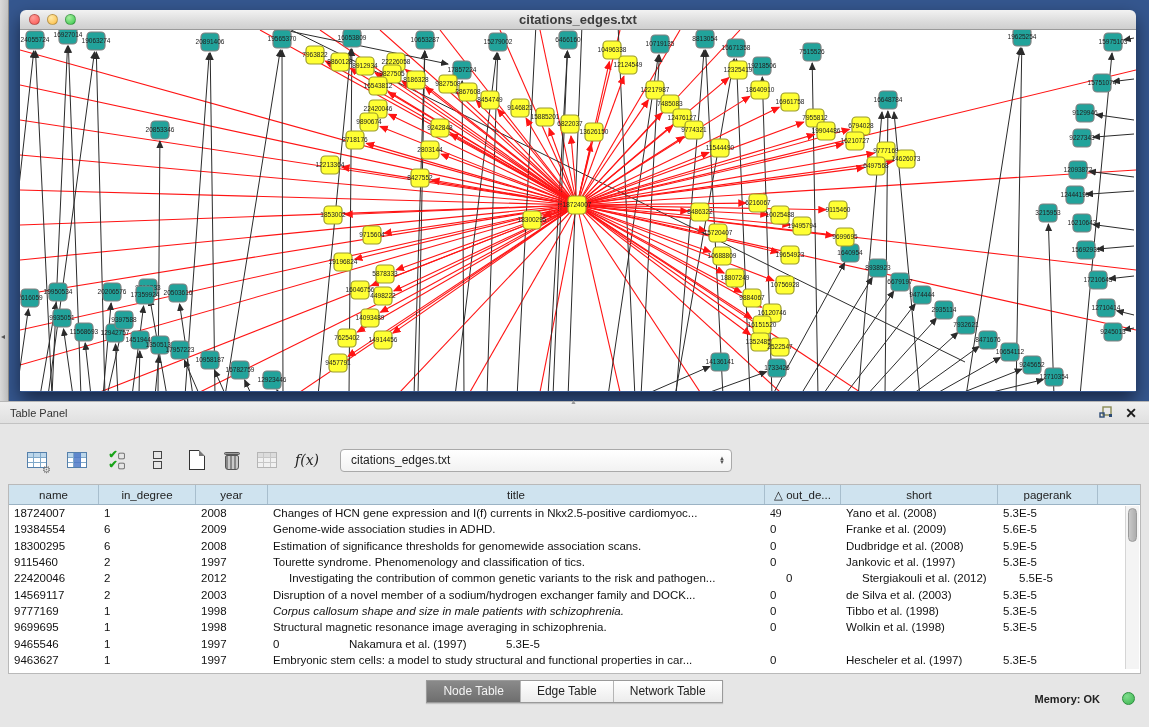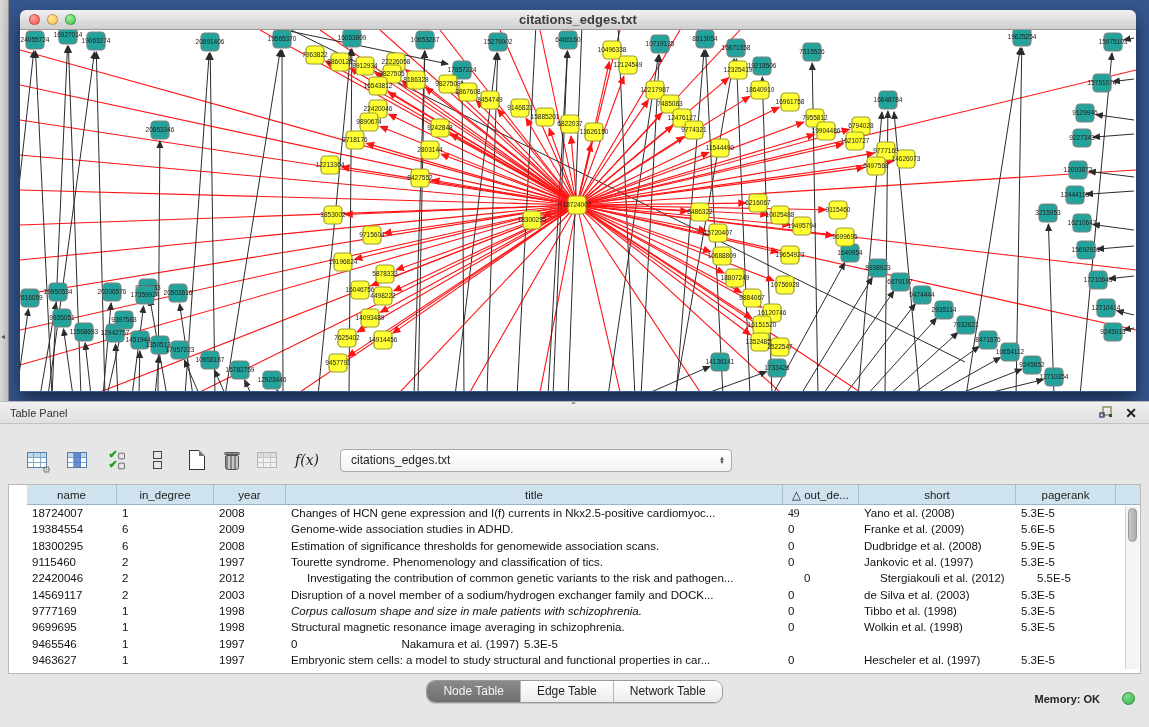--- a/index.html
+++ b/index.html
@@ -45,31 +45,31 @@
   .page-ic { width:16px; height:20px; background:#fff; border:1.5px solid #333; position:relative; }
   .page-ic:after { content:""; position:absolute; right:-1px; top:-1px; border-style:solid; border-width:0 6px 6px 0; border-color:transparent #e6e6e6 #777 transparent; }
   .trash-ic { position:relative; width:16px; height:19px; }
   .trash-body { position:absolute; left:1px; top:4px; width:14px; height:15px; border-radius:2px 2px 3px 3px; background:repeating-linear-gradient(90deg,#888 0 2px,#c9c9c9 2px 4px); border:1px solid #555; }
   .trash-lid { position:absolute; left:0; top:1px; width:16px; height:3px; background:#9a9a9a; border:1px solid #555; border-radius:2px; }
   .fx-ic { font-family:"DejaVu Serif", serif; font-style:italic; font-size:14px; color:#222; }
   .disabled { opacity:0.45; filter:grayscale(1); }
   .table-select { margin-left:6px; width:392px; height:23px; background:linear-gradient(#ffffff,#f2f2f2); border:1px solid #a9a9a9; border-radius:4px; display:flex; align-items:center; font-size:12px; color:#222; padding:0 6px 0 10px; }
   .table-select .stepper { margin-left:auto; display:flex; flex-direction:column; line-height:4px; font-size:6px; color:#555; }
 
-  .data-table-wrap { position:relative; margin:8px 8px 0 8px; width:1133px; height:190px; background:#fff; border:1px solid #b9b9b9;padding-left:18px; }
+  .data-table-wrap { position:relative; margin:8px 8px 0 8px; width:1133px; height:190px; background:#fff; border:1px solid #b9b9b9; }
   .thead { display:flex; height:20px; background:#cfe3ef; border-bottom:1px solid #9bb3c4; }
   .th { font-size:11.5px; color:#222; display:flex; align-items:center; justify-content:center; border-right:1px solid #a8becd; overflow:hidden; white-space:nowrap; }
   .tbody { position:relative; height:164px; overflow:hidden; }
   .tr { display:flex; height:16.3px; align-items:center; }
   .td { font-size:11.5px; color:#111; padding-left:5px; white-space:nowrap; overflow:hidden; }
   .vscroll { position:absolute; right:1px; top:21px; width:14px; height:163px; background:#f4f4f4; border-left:1px solid #d5d5d5; border-radius:0; }
   .vscroll .thumb { position:absolute; left:2px; top:2px; width:9px; height:34px; background:linear-gradient(90deg,#c9c9c9,#adadad); border-radius:5px; border:1px solid #9a9a9a; }
 
   .tab-strip { display:flex; justify-content:center; margin-top:6px; }
-  .seg { display:flex; border:1px solid #9a9a9a; border-radius:9px; overflow:hidden; background:#fff; box-shadow:0 1px 1px rgba(0,0,0,0.15); }
+  .seg { display:flex; border:1px solid #9a9a9a; border-radius:0; overflow:hidden; background:#fff; box-shadow:0 1px 1px rgba(0,0,0,0.15); }
   .seg-btn { font-size:12px; padding:3px 16px 4px 16px; color:#222; background:linear-gradient(#ffffff,#ececec); border-right:1px solid #b5b5b5; }
   .seg-btn:last-child { border-right:none; }
   .seg-btn.active { background:linear-gradient(#8a8a8a,#6e6e6e); color:#f4f4f4; }
 
   .status-bar { position:absolute; right:14px; bottom:22px; display:flex; align-items:center; gap:22px;font-weight:bold; }
   .status-text { font-size:11px; color:#222; }
   .mem-dot { width:13px; height:13px; border-radius:50%; background:radial-gradient(circle at 35% 30%, #7fdd8d,#3cb44f); border:1px solid #2c8f3e; }
 </style>
 </head>
 <body>
@@ -907,21 +907,21 @@
           <div class="td" style="width: 497px;">Structural magnetic resonance image averaging in schizophrenia.</div>
           <div class="td" style="width: 76px;">0</div>
           <div class="td" style="width: 157px;">Wolkin et al. (1998)</div>
           <div class="td" style="width: 100px;">5.3E-5</div>
         </div>
         <div class="tr">
           <div class="td" style="width: 90px;">9465546</div>
           <div class="td" style="width: 97px;">1</div>
           <div class="td" style="width: 72px;">1997</div>
           <div class="td" style="width: 76px;">0</div>
-          <div class="td" style="width: 157px; text-align: right;">Nakamura et al. (1997)</div>
+          <div class="td" style="width: 157px;">Nakamura et al. (1997)</div>
           <div class="td" style="width: 100px;">5.3E-5</div>
         </div>
         <div class="tr">
           <div class="td" style="width: 90px;">9463627</div>
           <div class="td" style="width: 97px;">1</div>
           <div class="td" style="width: 72px;">1997</div>
           <div class="td" style="width: 497px;">Embryonic stem cells: a model to study structural and functional properties in car...</div>
           <div class="td" style="width: 76px;">0</div>
           <div class="td" style="width: 157px;">Hescheler et al. (1997)</div>
           <div class="td" style="width: 100px;">5.3E-5</div>

